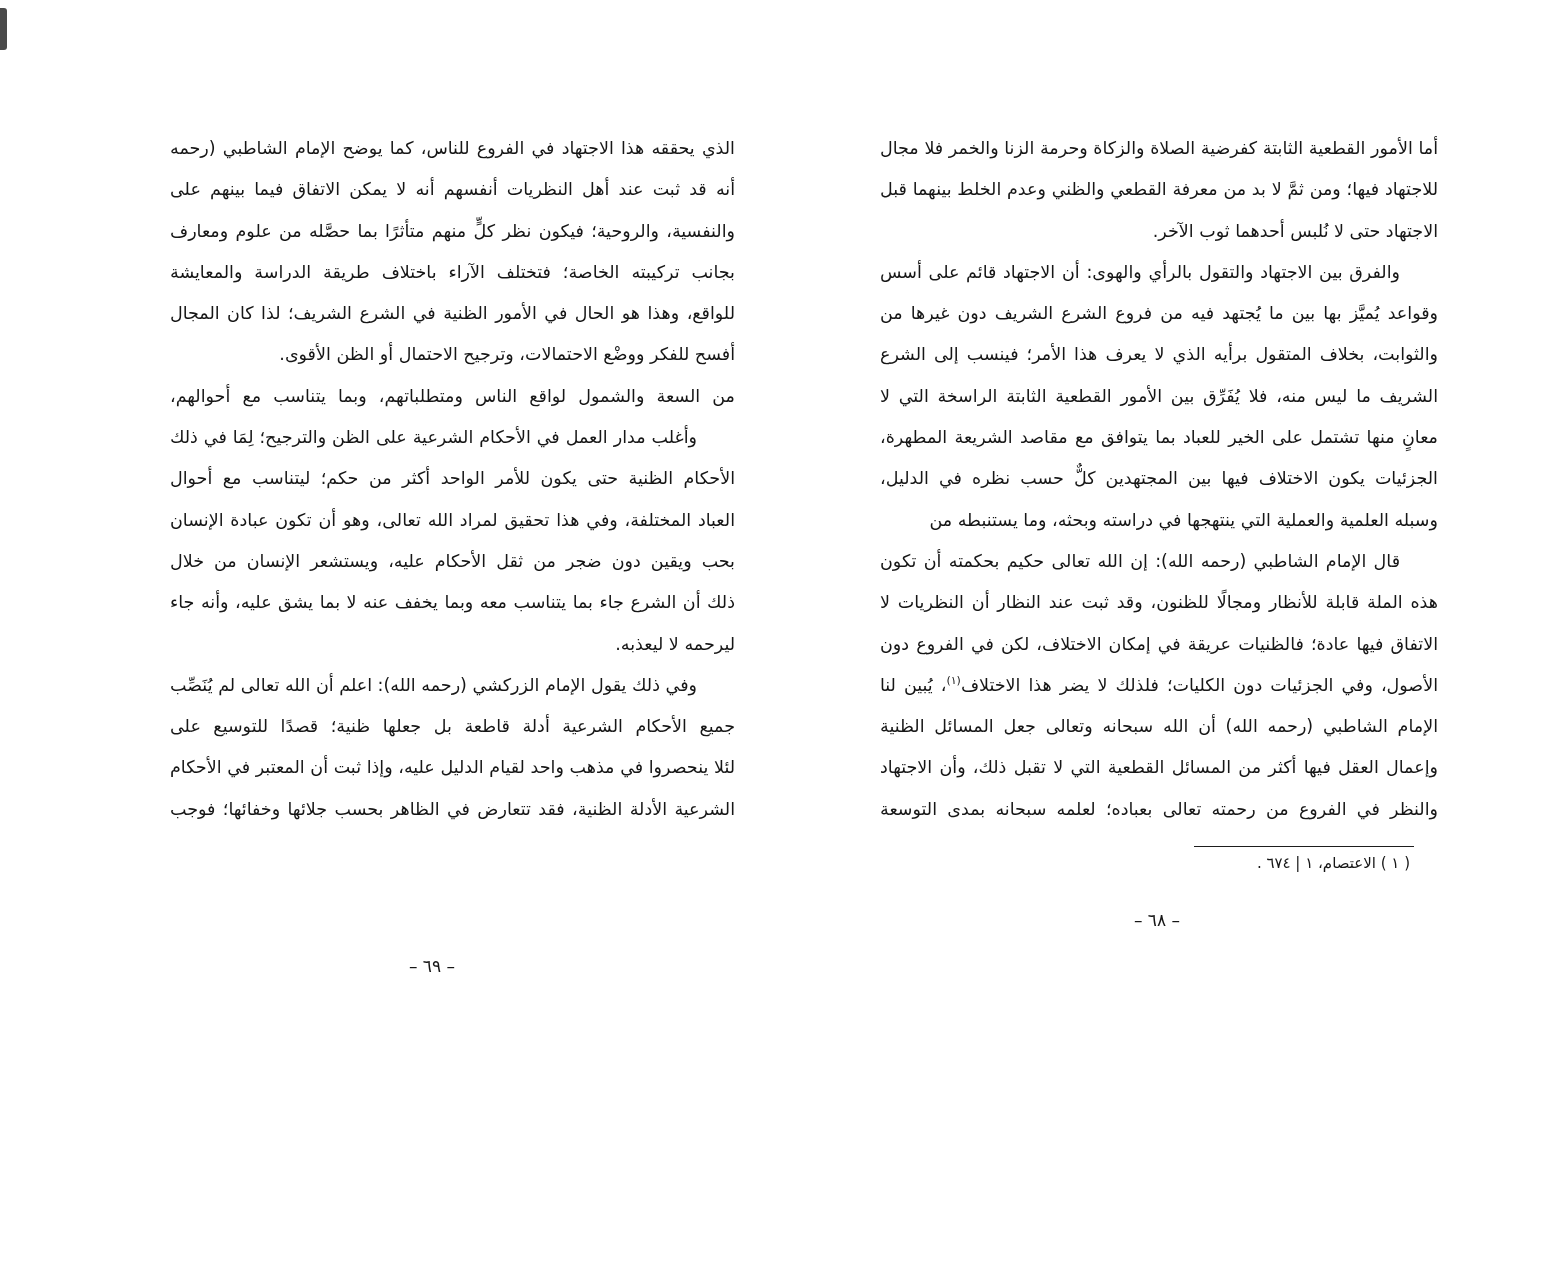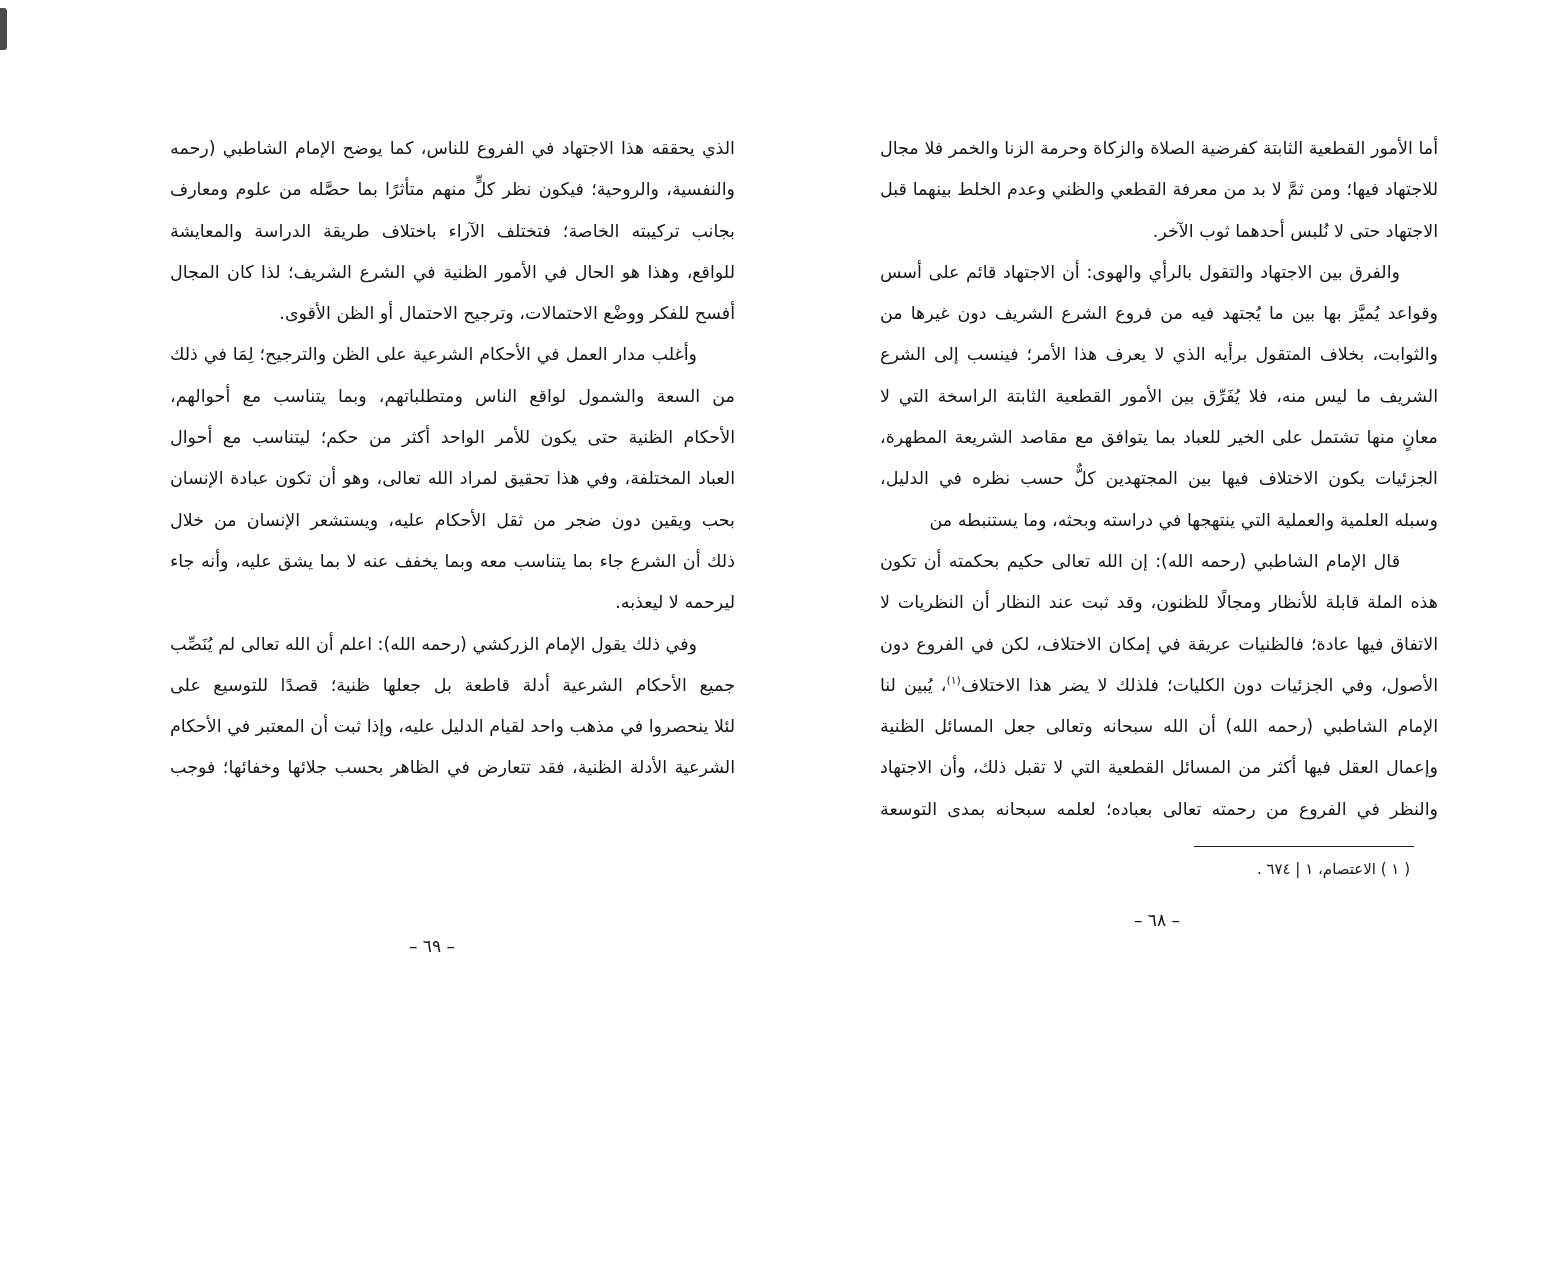--- a/index.html
+++ b/index.html
@@ -46,36 +46,36 @@
   .footnote-divider {
     margin-top: 16px;
     margin-right: 24px;
     margin-left: auto;
     width: 220px;
     border: none;
     border-top: 1.6px solid #1d1d1d;
     height: 0;
   }
   .footnote-text {
-    margin-top: 11px;
+    margin-top: 5px;
     padding-right: 28px;
     font-size: 15px;
     line-height: 22px;
     text-align: right;
   }
 
   .page-number {
     position: absolute;
     width: 120px;
     text-align: center;
     font-size: 17px;
     direction: rtl;
   }
   #pn-right { top: 910px; left: 1097px; }
-  #pn-left  { top: 936px; left: 372px; }
+  #pn-left  { top: 956px; left: 372px; }
 
   .scan-artifact {
     position: absolute;
     left: 0px;
     top: 8px;
     width: 7px;
     height: 42px;
     background: #2a2a2a;
     border-radius: 0 3px 3px 0;
     opacity: 0.85;
@@ -104,26 +104,27 @@
   <div class="line">الإمام الشاطبي (رحمه الله) أن الله سبحانه وتعالى جعل المسائل الظنية القابلة للنظر</div>
   <div class="line">وإعمال العقل فيها أكثر من المسائل القطعية التي لا تقبل ذلك، وأن الاجتهاد</div>
   <div class="line">والنظر في الفروع من رحمته تعالى بعباده؛ لعلمه سبحانه بمدى التوسعة والتيسير</div>
 
   <div class="footnote-divider"></div>
   <div class="footnote-text">( ١ ) الاعتصام، ١ | ٦٧٤ .</div>
 </div>
 
 <div class="page left">
   <div class="line">الذي يحققه هذا الاجتهاد في الفروع للناس، كما يوضح الإمام الشاطبي (رحمه الله)</div>
+  <div class="line">أنه قد ثبت عند أهل النظريات أنفسهم أنه لا يمكن الاتفاق فيما بينهم على</div>
   <div class="line">والنفسية، والروحية؛ فيكون نظر كلٍّ منهم متأثرًا بما حصَّله من علوم ومعارف</div>
   <div class="line">بجانب تركيبته الخاصة؛ فتختلف الآراء باختلاف طريقة الدراسة والمعايشة</div>
   <div class="line">للواقع، وهذا هو الحال في الأمور الظنية في الشرع الشريف؛ لذا كان المجال فيها</div>
   <div class="line end">أفسح للفكر ووضْع الاحتمالات، وترجيح الاحتمال أو الظن الأقوى.</div>
+  <div class="line">من السعة والشمول لواقع الناس ومتطلباتهم، وبما يتناسب مع أحوالهم،</div>
   <div class="line indent">وأغلب مدار العمل في الأحكام الشرعية على الظن والترجيح؛ لِمَا في ذلك</div>
-  <div class="line">من السعة والشمول لواقع الناس ومتطلباتهم، وبما يتناسب مع أحوالهم،</div>
   <div class="line">الأحكام الظنية حتى يكون للأمر الواحد أكثر من حكم؛ ليتناسب مع أحوال</div>
   <div class="line">العباد المختلفة، وفي هذا تحقيق لمراد الله تعالى، وهو أن تكون عبادة الإنسان لربه</div>
   <div class="line">بحب ويقين دون ضجر من ثقل الأحكام عليه، ويستشعر الإنسان من خلال</div>
   <div class="line">ذلك أن الشرع جاء بما يتناسب معه وبما يخفف عنه لا بما يشق عليه، وأنه جاء</div>
   <div class="line end">ليرحمه لا ليعذبه.</div>
   <div class="line indent">وفي ذلك يقول الإمام الزركشي (رحمه الله): اعلم أن الله تعالى لم يُنَصِّب على</div>
   <div class="line">جميع الأحكام الشرعية أدلة قاطعة بل جعلها ظنية؛ قصدًا للتوسيع على المكلفين،</div>
   <div class="line">لئلا ينحصروا في مذهب واحد لقيام الدليل عليه، وإذا ثبت أن المعتبر في الأحكام</div>
   <div class="line">الشرعية الأدلة الظنية، فقد تتعارض في الظاهر بحسب جلائها وخفائها؛ فوجب</div>
 </div>

